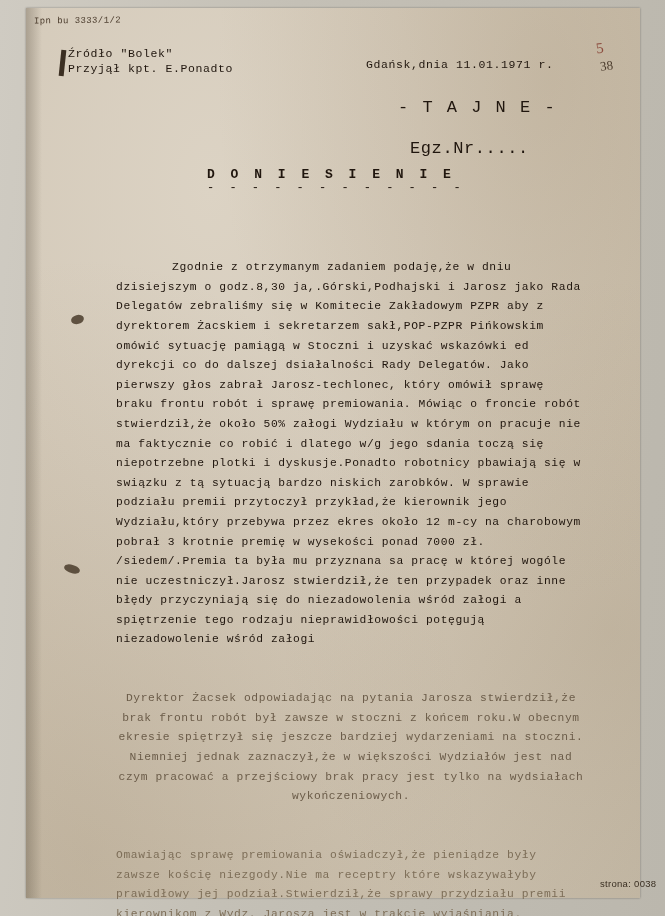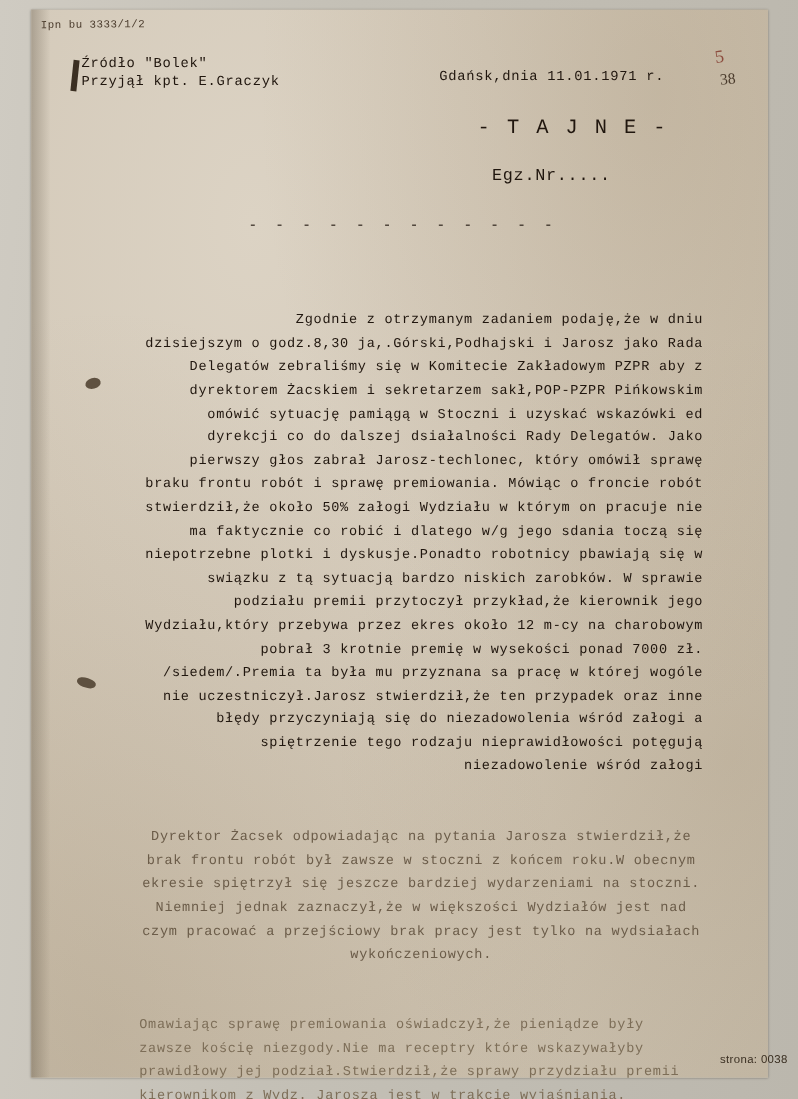--- a/index.html
+++ b/index.html
@@ -90,21 +90,21 @@
   }
   #secret {
     left: 398px;
     top: 98px;
     font-size: 17px;
     letter-spacing: 2px;
   }
   #egz {
     left: 410px;
     top: 139px;
-    font-size: 14px;
+    font-size: 17px;
   }
   #title {
     left: 207px;
     top: 167px;
     font-size: 13px;
     letter-spacing: 4px;
     font-weight: bold;
   }
   #title-rule {
     left: 207px;
@@ -114,21 +114,21 @@
   }
   #body {
     left: 116px;
     top: 219px;
     width: 470px;
     font-size: 11.3px;
     line-height: 19.6px;
     white-space: pre-wrap;
   }
   .para { margin: 0; }
-  .indent { text-indent: 56px; text-align: right; }
+  .indent { text-indent: 56px; }
   #page-num {
     left: 560px;
     top: 878px;
     font-size: 9.5px;
     color: #3a2f22;
     font-family: "Liberation Sans", sans-serif;
     letter-spacing: 0.3px;
     margin-left: 40px;
   }
   #corner-num {
@@ -171,26 +171,27 @@
   <div class="tw" id="stamp-ipn">Ipn bu 3333/1/2</div>
 
   <div id="mark-left"></div>
   <div class="blot" id="blot1"></div>
   <div class="blot" id="blot2"></div>
 
   <div id="corner-num">5</div>
   <div id="corner-num2">38</div>
 
   <div class="tw" id="src-block"><span>Źródło "Bolek"</span>
-<span>Przyjął kpt. E.Graczyk</span></div>
+<span>Przyjął kpt. E.Ponadto</span></div>
 
   <div class="tw" id="place-date">Gdańsk,dnia 11.01.1971 r.</div>
   <div class="tw" id="secret">- T A J N E -</div>
   <div class="tw" id="egz">Egz.Nr.....</div>
 
+  <div class="tw" id="title">D O N I E S I E N I E</div>
   <div class="tw" id="title-rule">- - - - - - - - - - - -</div>
 
   <div class="tw" id="body">
     <p class="para indent">Zgodnie z otrzymanym zadaniem podaję,że w dniu dzisiejszym o godz.8,30 ja,.Górski,Podhajski i Jarosz jako Rada Delegatów zebraliśmy się w Komitecie Zakładowym PZPR aby z dyrektorem Żacskiem i sekretarzem sakł,POP-PZPR Pińkowskim omówić sytuację pamiągą w Stoczni i uzyskać wskazówki ed dyrekcji co do dalszej dsiałalności Rady Delegatów. Jako pierwszy głos zabrał Jarosz-techlonec, który omówił sprawę braku frontu robót i sprawę premiowania. Mówiąc o froncie robót stwierdził,że około 50% załogi Wydziału w którym on pracuje nie ma faktycznie co robić i dlatego w/g jego sdania toczą się niepotrzebne plotki i dyskusje.Ponadto robotnicy pbawiają się w swiązku z tą sytuacją bardzo niskich zarobków. W sprawie podziału premii przytoczył przykład,że kierownik jego Wydziału,który przebywa przez ekres około 12 m-cy na charobowym pobrał 3 krotnie premię w wysekości ponad 7000 zł. /siedem/.Premia ta była mu przyznana sa pracę w której wogóle nie uczestniczył.Jarosz stwierdził,że ten przypadek oraz inne błędy przyczyniają się do niezadowolenia wśród załogi a spiętrzenie tego rodzaju nieprawidłowości potęgują niezadowolenie wśród załogi</p>
     <p class="para faded">Dyrektor Żacsek odpowiadając na pytania Jarosza stwierdził,że brak frontu robót był zawsze w stoczni z końcem roku.W obecnym ekresie spiętrzył się jeszcze bardziej wydarzeniami na stoczni. Niemniej jednak zaznaczył,że w większości Wydziałów jest nad czym pracować a przejściowy brak pracy jest tylko na wydsiałach wykończeniowych.</p>
     <p class="para fadedmore">Omawiając sprawę premiowania oświadczył,że pieniądze były zawsze kościę niezgody.Nie ma receptry które wskazywałyby prawidłowy jej podział.Stwierdził,że sprawy przydziału premii kierownikom z Wydz. Jarosza jest w trakcie wyjaśniania.</p>
     
   </div>
 
   <div class="tw" id="page-num">strona: 0038</div>

